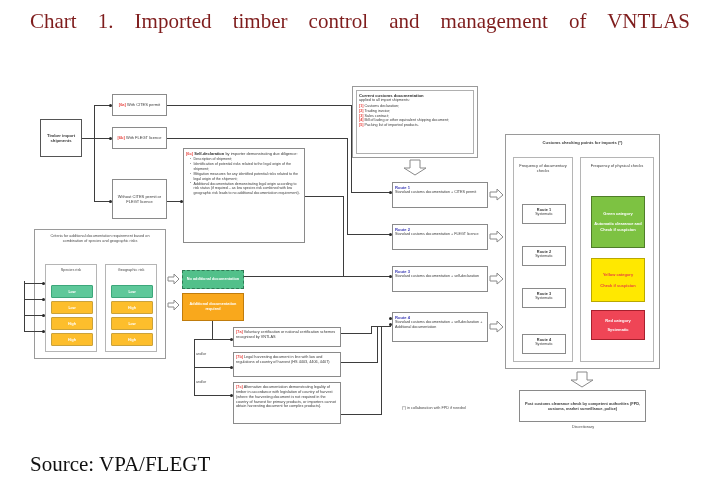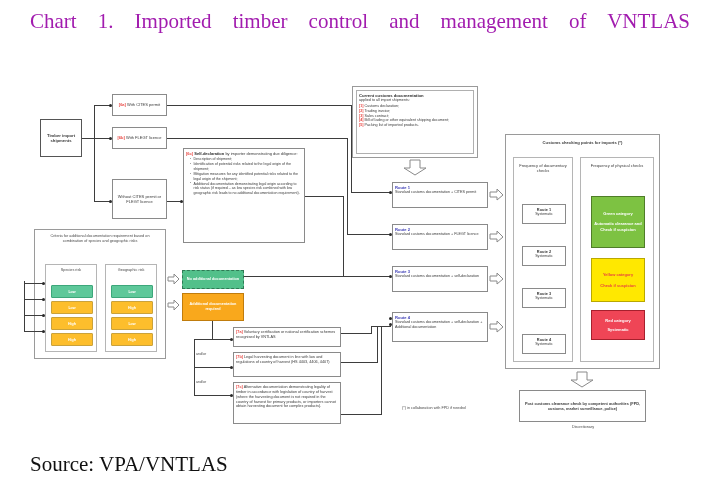--- a/index.html
+++ b/index.html
@@ -7,21 +7,21 @@
   body {
     width:720px; height:488px;
     background:#ffffff;
     font-family:"Liberation Sans", sans-serif;
     position:relative;
     overflow:hidden;
   }
   .page-title {
     position:absolute; left:30px; top:8px; width:660px;
     font-family:"Liberation Serif", serif;
-    font-size:21px; color:#a21caf; line-height:1.32;
+    font-size:21px; color:#7f1d1d; line-height:1.32;
     text-align:justify; text-justify:inter-word;
   }
   .page-title::after { content:""; display:inline-block; width:100%; }
   .source-line {
     position:absolute; left:30px; top:452px;
     font-family:"Liberation Serif", serif;
     font-size:21px; color:#111;
   }
   .figure {
     position:absolute; left:22px; top:84px;
@@ -345,13 +345,13 @@
     <polygon points="7,0 17,0 17,8 23,8 12,15 1,8 7,8" fill="#ffffff" stroke="#8a8a8a" stroke-width="1"></polygon>
   </svg>
 
   <div class="bx ctr" style="left:497px; top:306px; width:127px; height:32px; display:flex; flex-direction:column; align-items:center; justify-content:center;">
     <div style="font-size:3.9px; font-weight:bold; color:#3a3a3a; line-height:1.35;">Post customs clearance check by competent authorities (FPD, customs, market surveillance, police)</div>
   </div>
   <span class="lbl-plain ctr" style="left:540px; top:341px; width:42px; font-size:3.8px;">Discretionary</span>
 
 </div>
 
-<div class="source-line">Source: VPA/VNTLAS</div>
+<div class="source-line">Source: VPA/FLEGT</div>
 
 </body></html>

